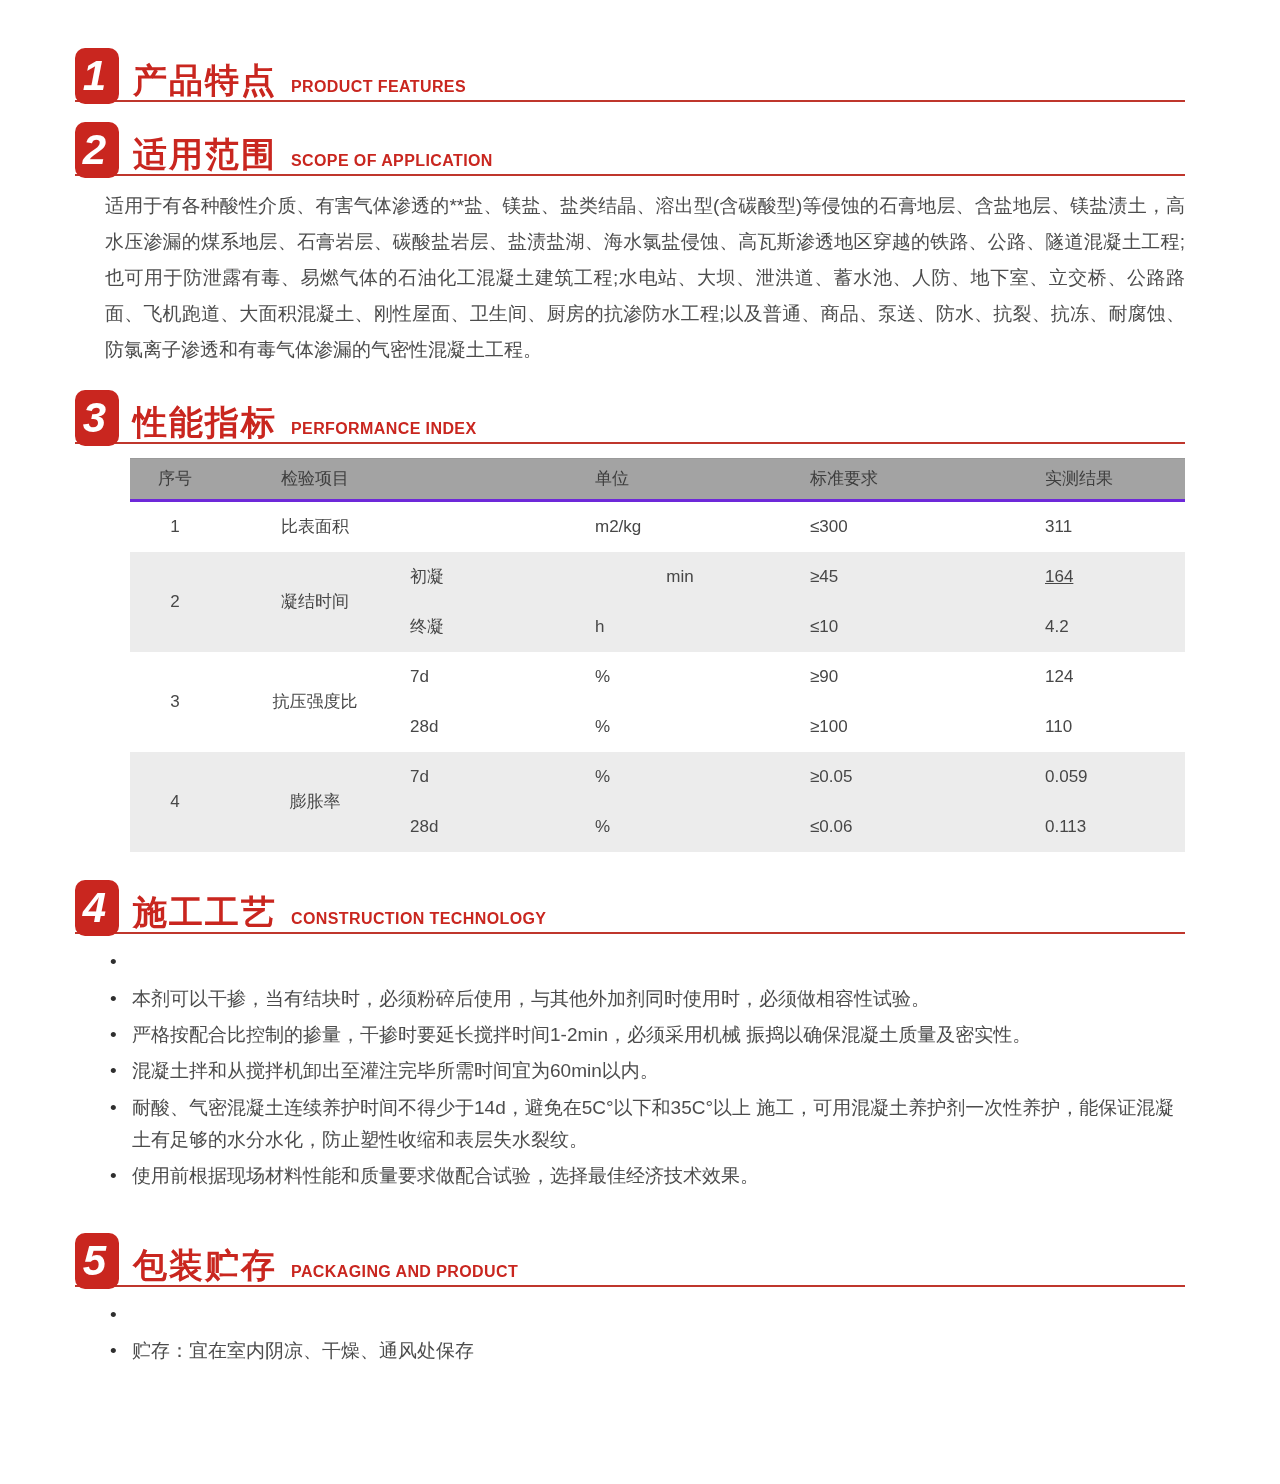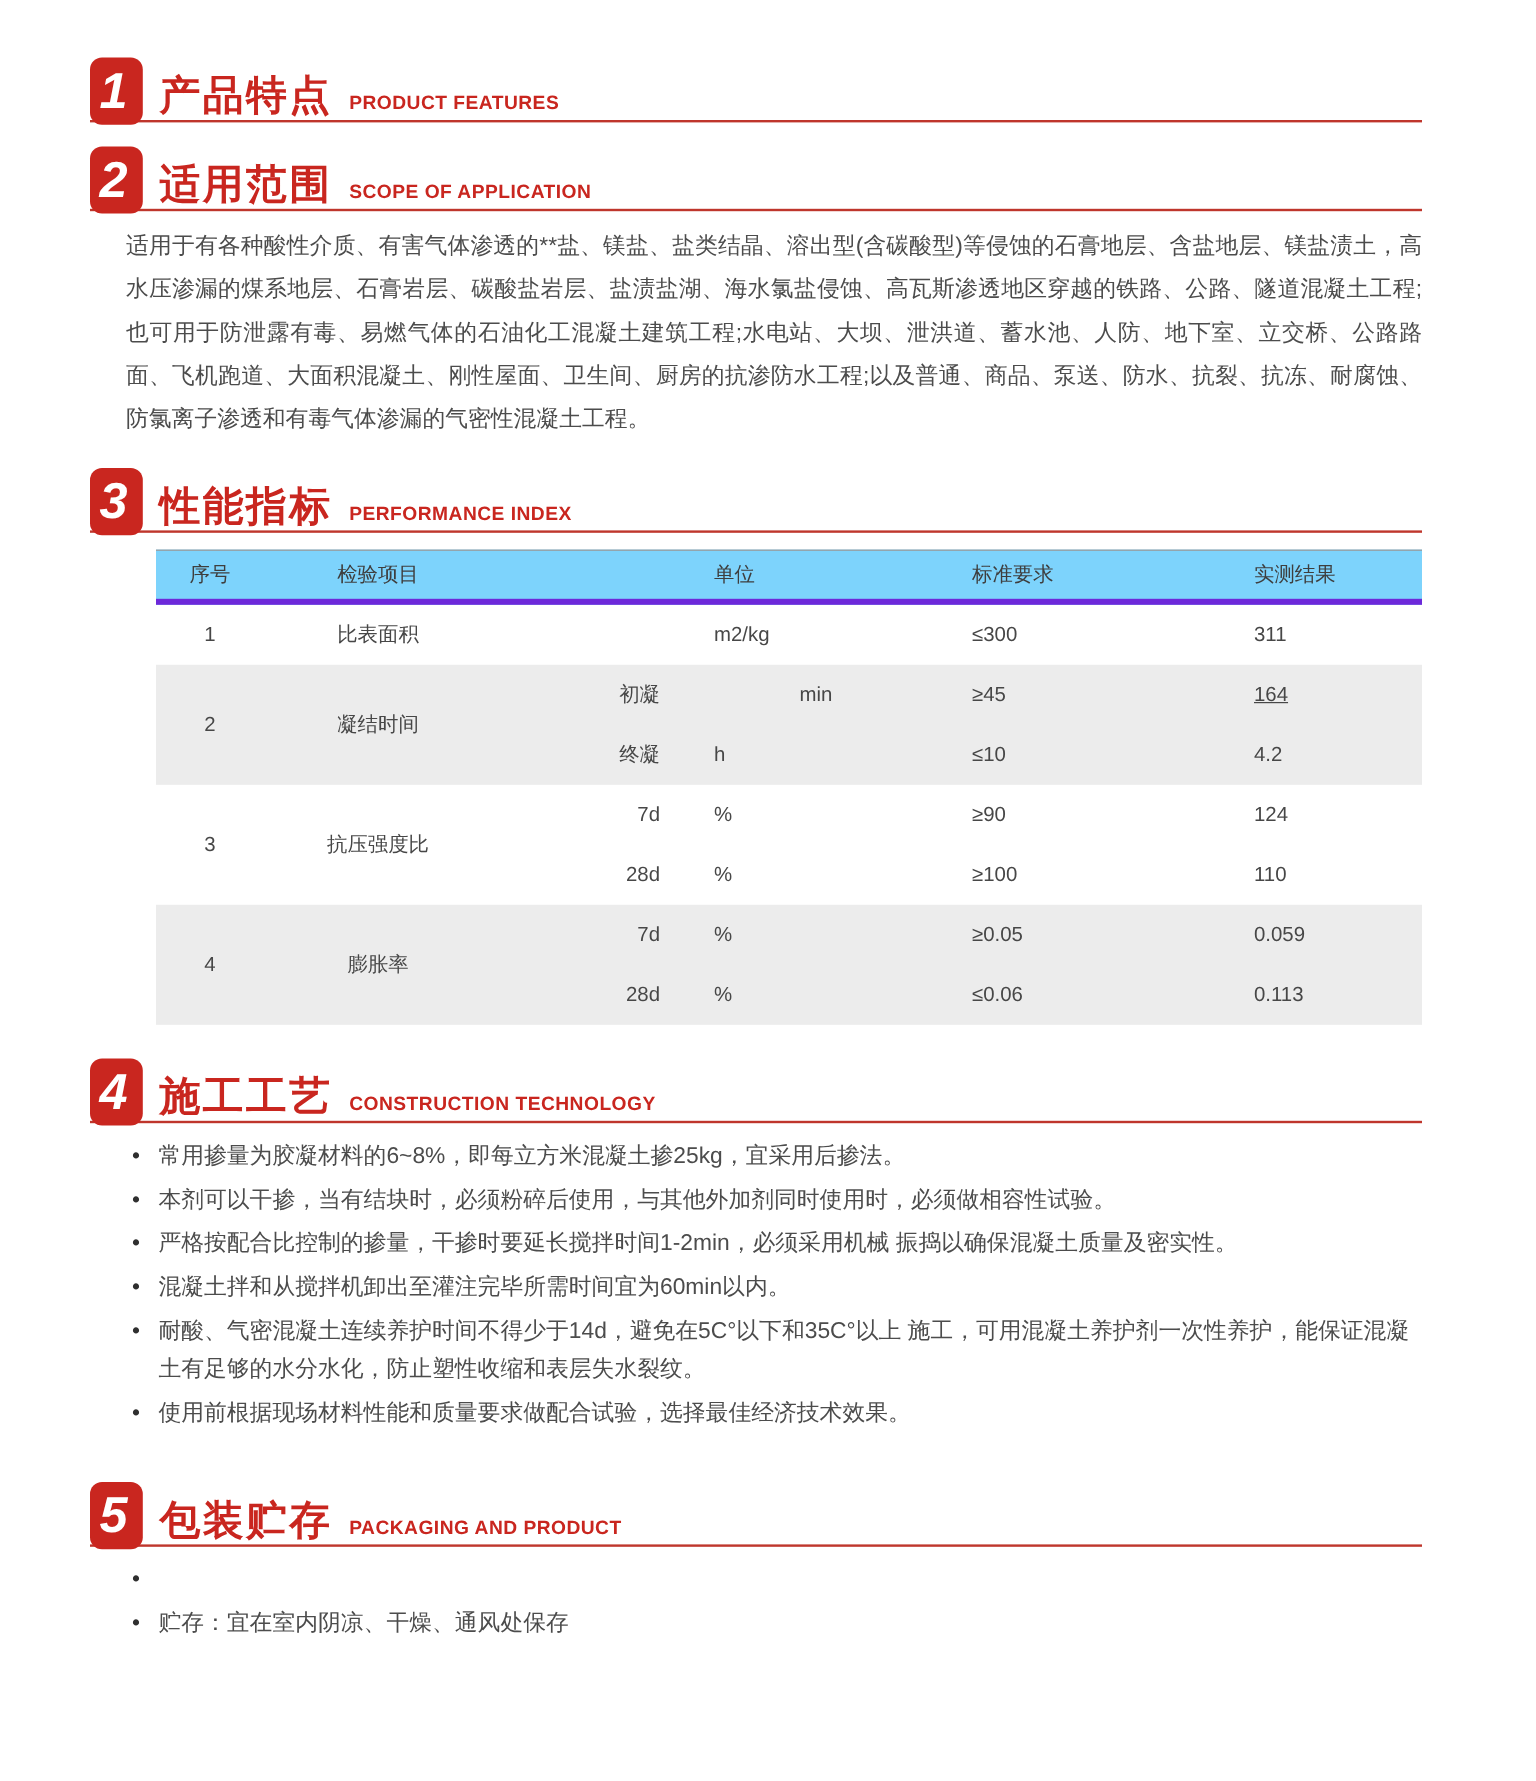--- a/index.html
+++ b/index.html
@@ -40,28 +40,28 @@
   }
   .sec-2 .para { margin-bottom:16px; }
   
   .ptable { margin:14px 0 22px 55px; width:1055px; font-size:17px; color:#474747; }
   .trow {
     display:grid;
     grid-template-columns:90px 190px 140px 215px 240px 1fr;
     align-items:center;
   }
   .thead {
-    height:40px; background:#7dd3fc; color:#3e3e3e;
-    border-top:1px solid #9a9a9a; border-bottom:5px solid #6d28d9;
+    height:40px; background:#a3a3a3; color:#3e3e3e;
+    border-top:1px solid #9a9a9a; border-bottom:3px solid #6d28d9;
   }
   .tgroup.shaded { background:#ececec; }
   .cell { line-height:1.2; }
   .col-no  { grid-column:1; text-align:center; }
   .col-item{ grid-column:2; text-align:center; }
-  .col-sub { grid-column:3; text-align:right; }
+  .col-sub { grid-column:3; text-align:left; }
   .col-unit{ grid-column:4; padding-left:45px; }
   .col-req { grid-column:5; padding-left:45px; }
   .col-res { grid-column:6; padding-left:40px; }
   
   .bullets { margin:12px 0 26px 35px; }
   .sec-4 .bullets { margin-bottom:34px; }
   .bullet { display:flex; font-size:19px; line-height:1.7; color:#4c4c4c; margin-bottom:4px; }
   .dot { width:22px; flex:none; color:#2f2f2f; }
   .sec-2 { margin-top:14px; }
   .sec-3 { margin-top:16px; }
@@ -150,21 +150,20 @@
       </section>
       <section class="sec sec-4">
         <div class="sec-header">
           <div class="badge">4</div>
           <div class="title-zh">施工工艺</div>
           <div class="title-en">CONSTRUCTION TECHNOLOGY</div>
         </div>
         <div class="bullets">
           <div class="bullet">
             <span class="dot">•</span>
-            <span class="btext">常用掺量为胶凝材料的6~8%，即每立方米混凝土掺25kg，宜采用后掺法。</span>
           </div>
           <div class="bullet">
             <span class="dot">•</span>
             <span class="btext">本剂可以干掺，当有结块时，必须粉碎后使用，与其他外加剂同时使用时，必须做相容性试验。</span>
           </div>
           <div class="bullet">
             <span class="dot">•</span>
             <span class="btext">严格按配合比控制的掺量，干掺时要延长搅拌时间1-2min，必须采用机械 振捣以确保混凝土质量及密实性。</span>
           </div>
           <div class="bullet">

